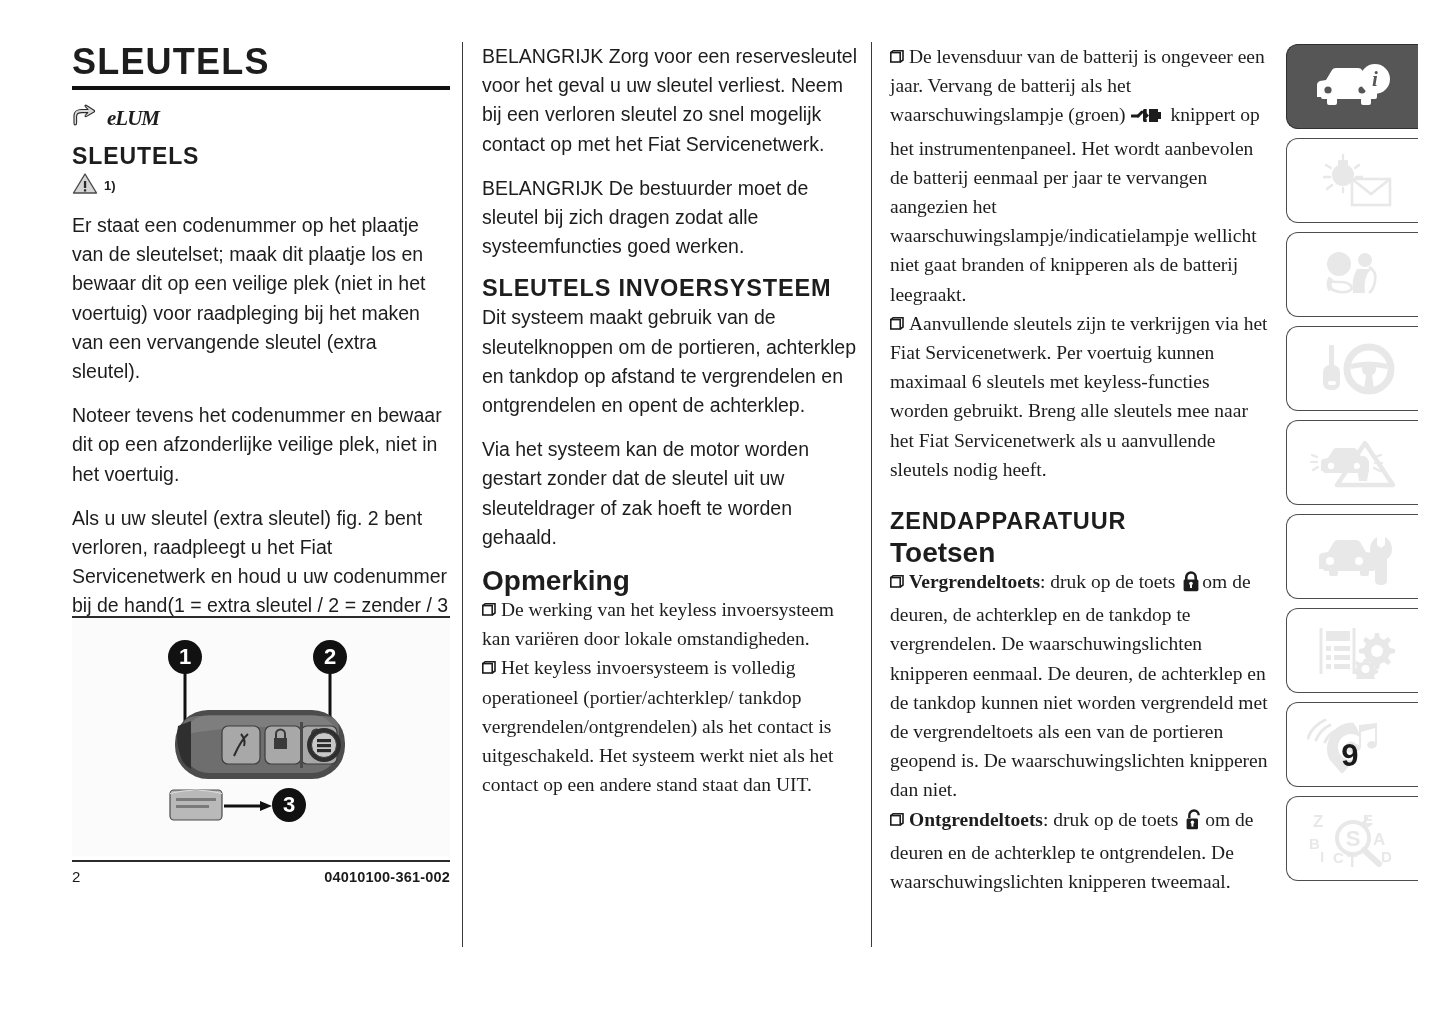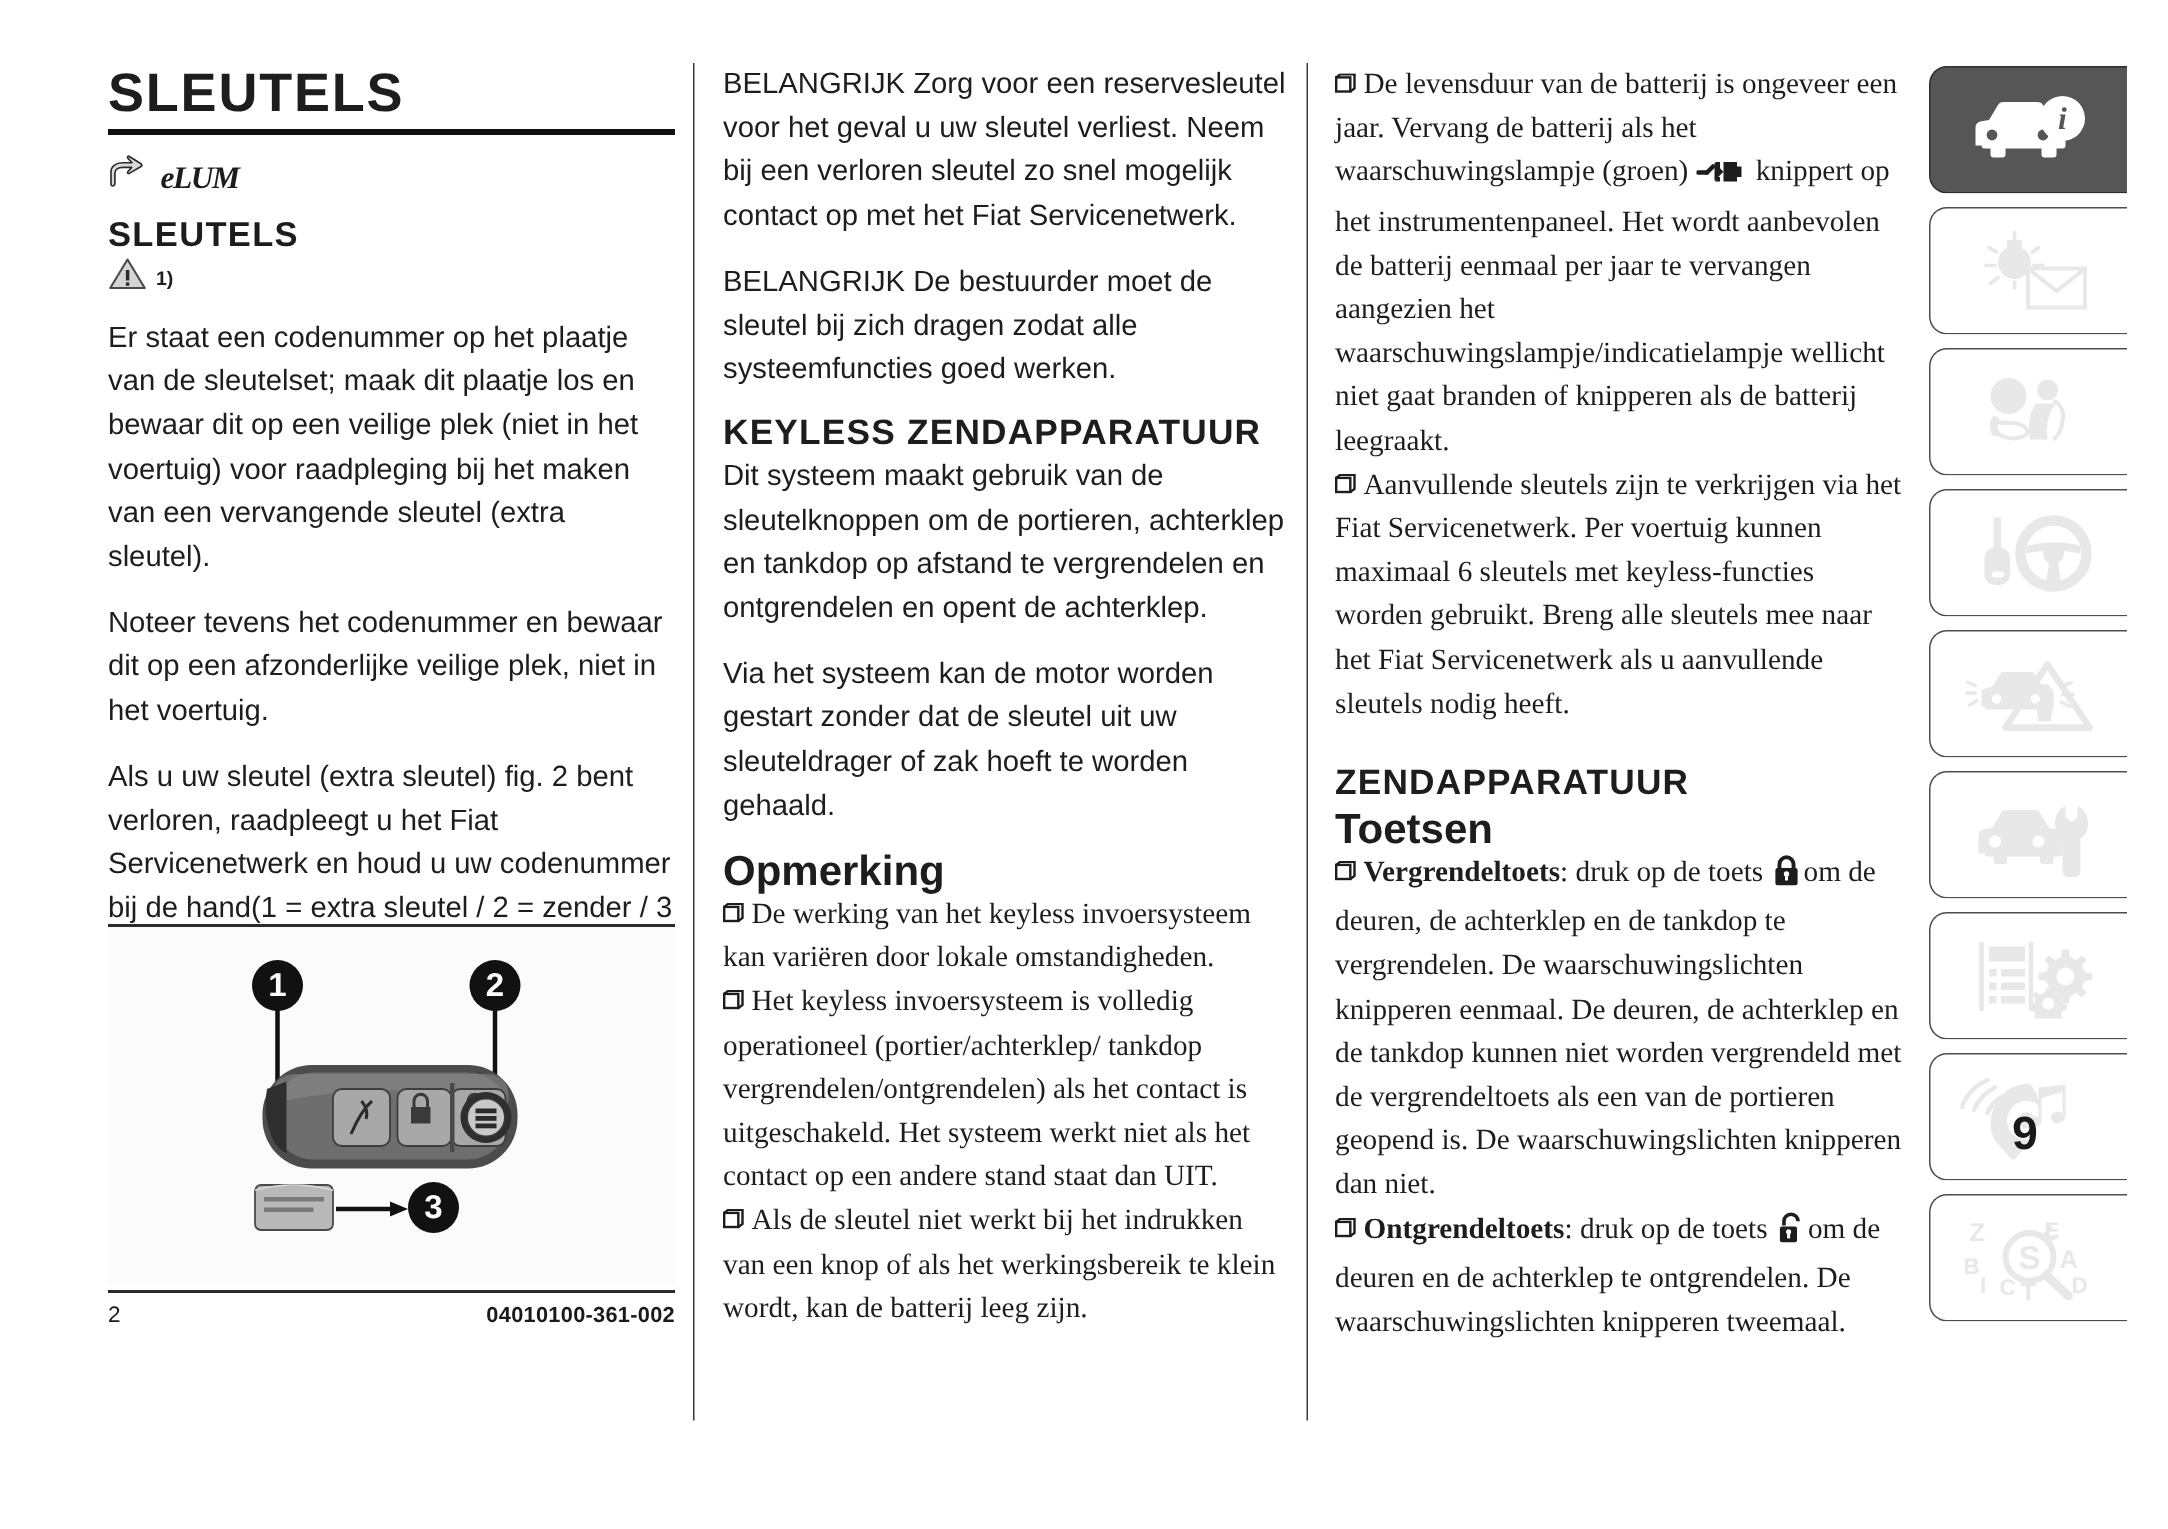--- a/index.html
+++ b/index.html
@@ -310,21 +310,21 @@
     <div class="fig-caption">
       <span class="fig-num">2</span>
       <span class="fig-code">04010100-361-002</span>
     </div>
   </div>
 
   <div class="col col-2">
     <p>BELANGRIJK Zorg voor een reservesleutel voor het geval u uw sleutel verliest. Neem bij een verloren sleutel zo snel mogelijk contact op met het Fiat Servicenetwerk.</p>
     <p>BELANGRIJK De bestuurder moet de sleutel bij zich dragen zodat alle systeemfuncties goed werken.</p>
 
-    <h2 class="section" style="margin-top:6px;line-height:25px;">KEYLESS ZENDAPPARATUUR</h2>
+    <h2 class="section" style="margin-top:6px;line-height:25px;">SLEUTELS INVOERSYSTEEM</h2>
 
     <p style="margin-top:0;">Dit systeem maakt gebruik van de sleutelknoppen om de portieren, achterklep en tankdop op afstand te vergrendelen en ontgrendelen en opent de achterklep.</p>
     <p>Via het systeem kan de motor worden gestart zonder dat de sleutel uit uw sleuteldrager of zak hoeft te worden gehaald.</p>
 
     <h3 class="minor">Opmerking</h3>
 
     <p class="nogap">
       <span class="cube">
         <svg width="14" height="14" viewBox="0 0 14 14">
           <rect x="0.8" y="2.6" width="9.4" height="9.4" fill="#fff" stroke="#1d1d1d" stroke-width="1.6"></rect>
@@ -335,28 +335,20 @@
 
     <p class="nogap">
       <span class="cube">
         <svg width="14" height="14" viewBox="0 0 14 14">
           <rect x="0.8" y="2.6" width="9.4" height="9.4" fill="#fff" stroke="#1d1d1d" stroke-width="1.6"></rect>
           <path d="M0.8 2.6 L3.4 0.6 L13 0.6 L13 10 L10.2 12" fill="none" stroke="#1d1d1d" stroke-width="1.6"></path>
         </svg>
       </span><span>Het keyless invoersysteem is volledig operationeel (portier/achterklep/ tankdop vergrendelen/ontgrendelen) als het contact is uitgeschakeld. Het systeem werkt niet als het contact op een andere stand staat dan UIT.</span>
     </p>
 
-    <p class="nogap">
-      <span class="cube">
-        <svg width="14" height="14" viewBox="0 0 14 14">
-          <rect x="0.8" y="2.6" width="9.4" height="9.4" fill="#fff" stroke="#1d1d1d" stroke-width="1.6"></rect>
-          <path d="M0.8 2.6 L3.4 0.6 L13 0.6 L13 10 L10.2 12" fill="none" stroke="#1d1d1d" stroke-width="1.6"></path>
-        </svg>
-      </span><span>Als de sleutel niet werkt bij het indrukken van een knop of als het werkingsbereik te klein wordt, kan de batterij leeg zijn.</span>
-    </p>
   </div>
 
   <div class="col col-3">
 
     <p class="nogap">
       <span class="cube">
         <svg width="14" height="14" viewBox="0 0 14 14">
           <rect x="0.8" y="2.6" width="9.4" height="9.4" fill="#fff" stroke="#1d1d1d" stroke-width="1.6"></rect>
           <path d="M0.8 2.6 L3.4 0.6 L13 0.6 L13 10 L10.2 12" fill="none" stroke="#1d1d1d" stroke-width="1.6"></path>
         </svg>

